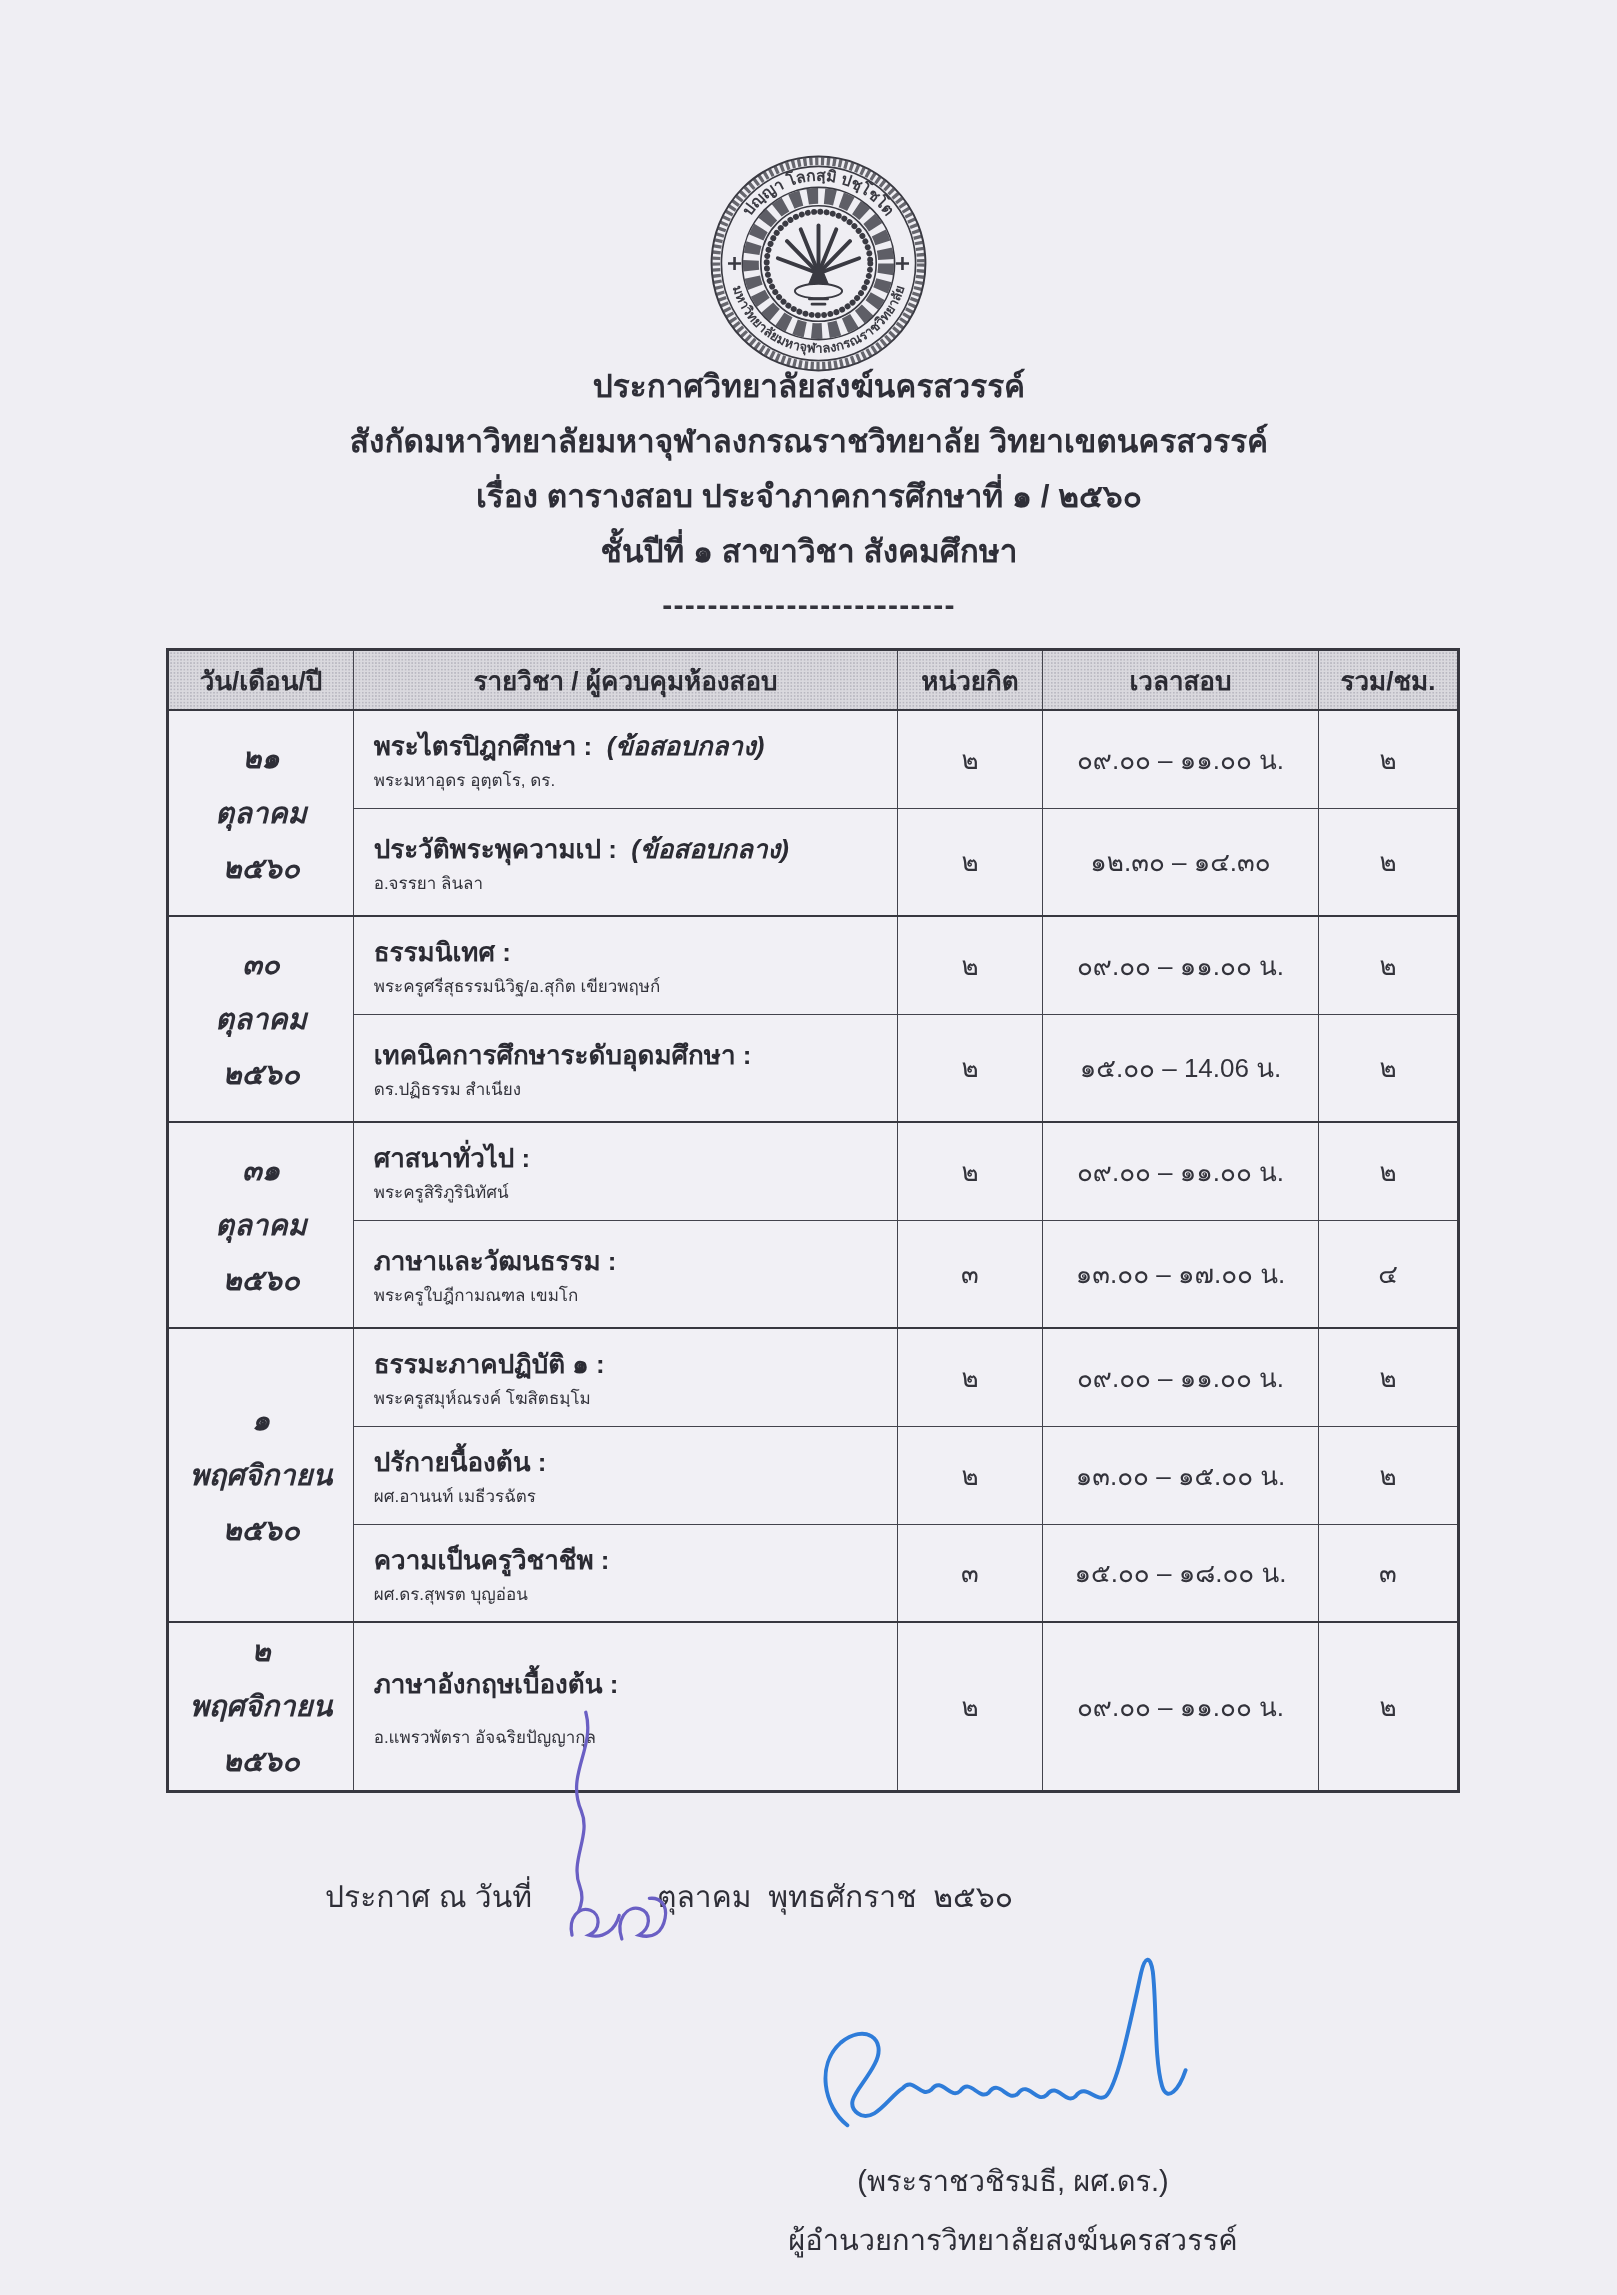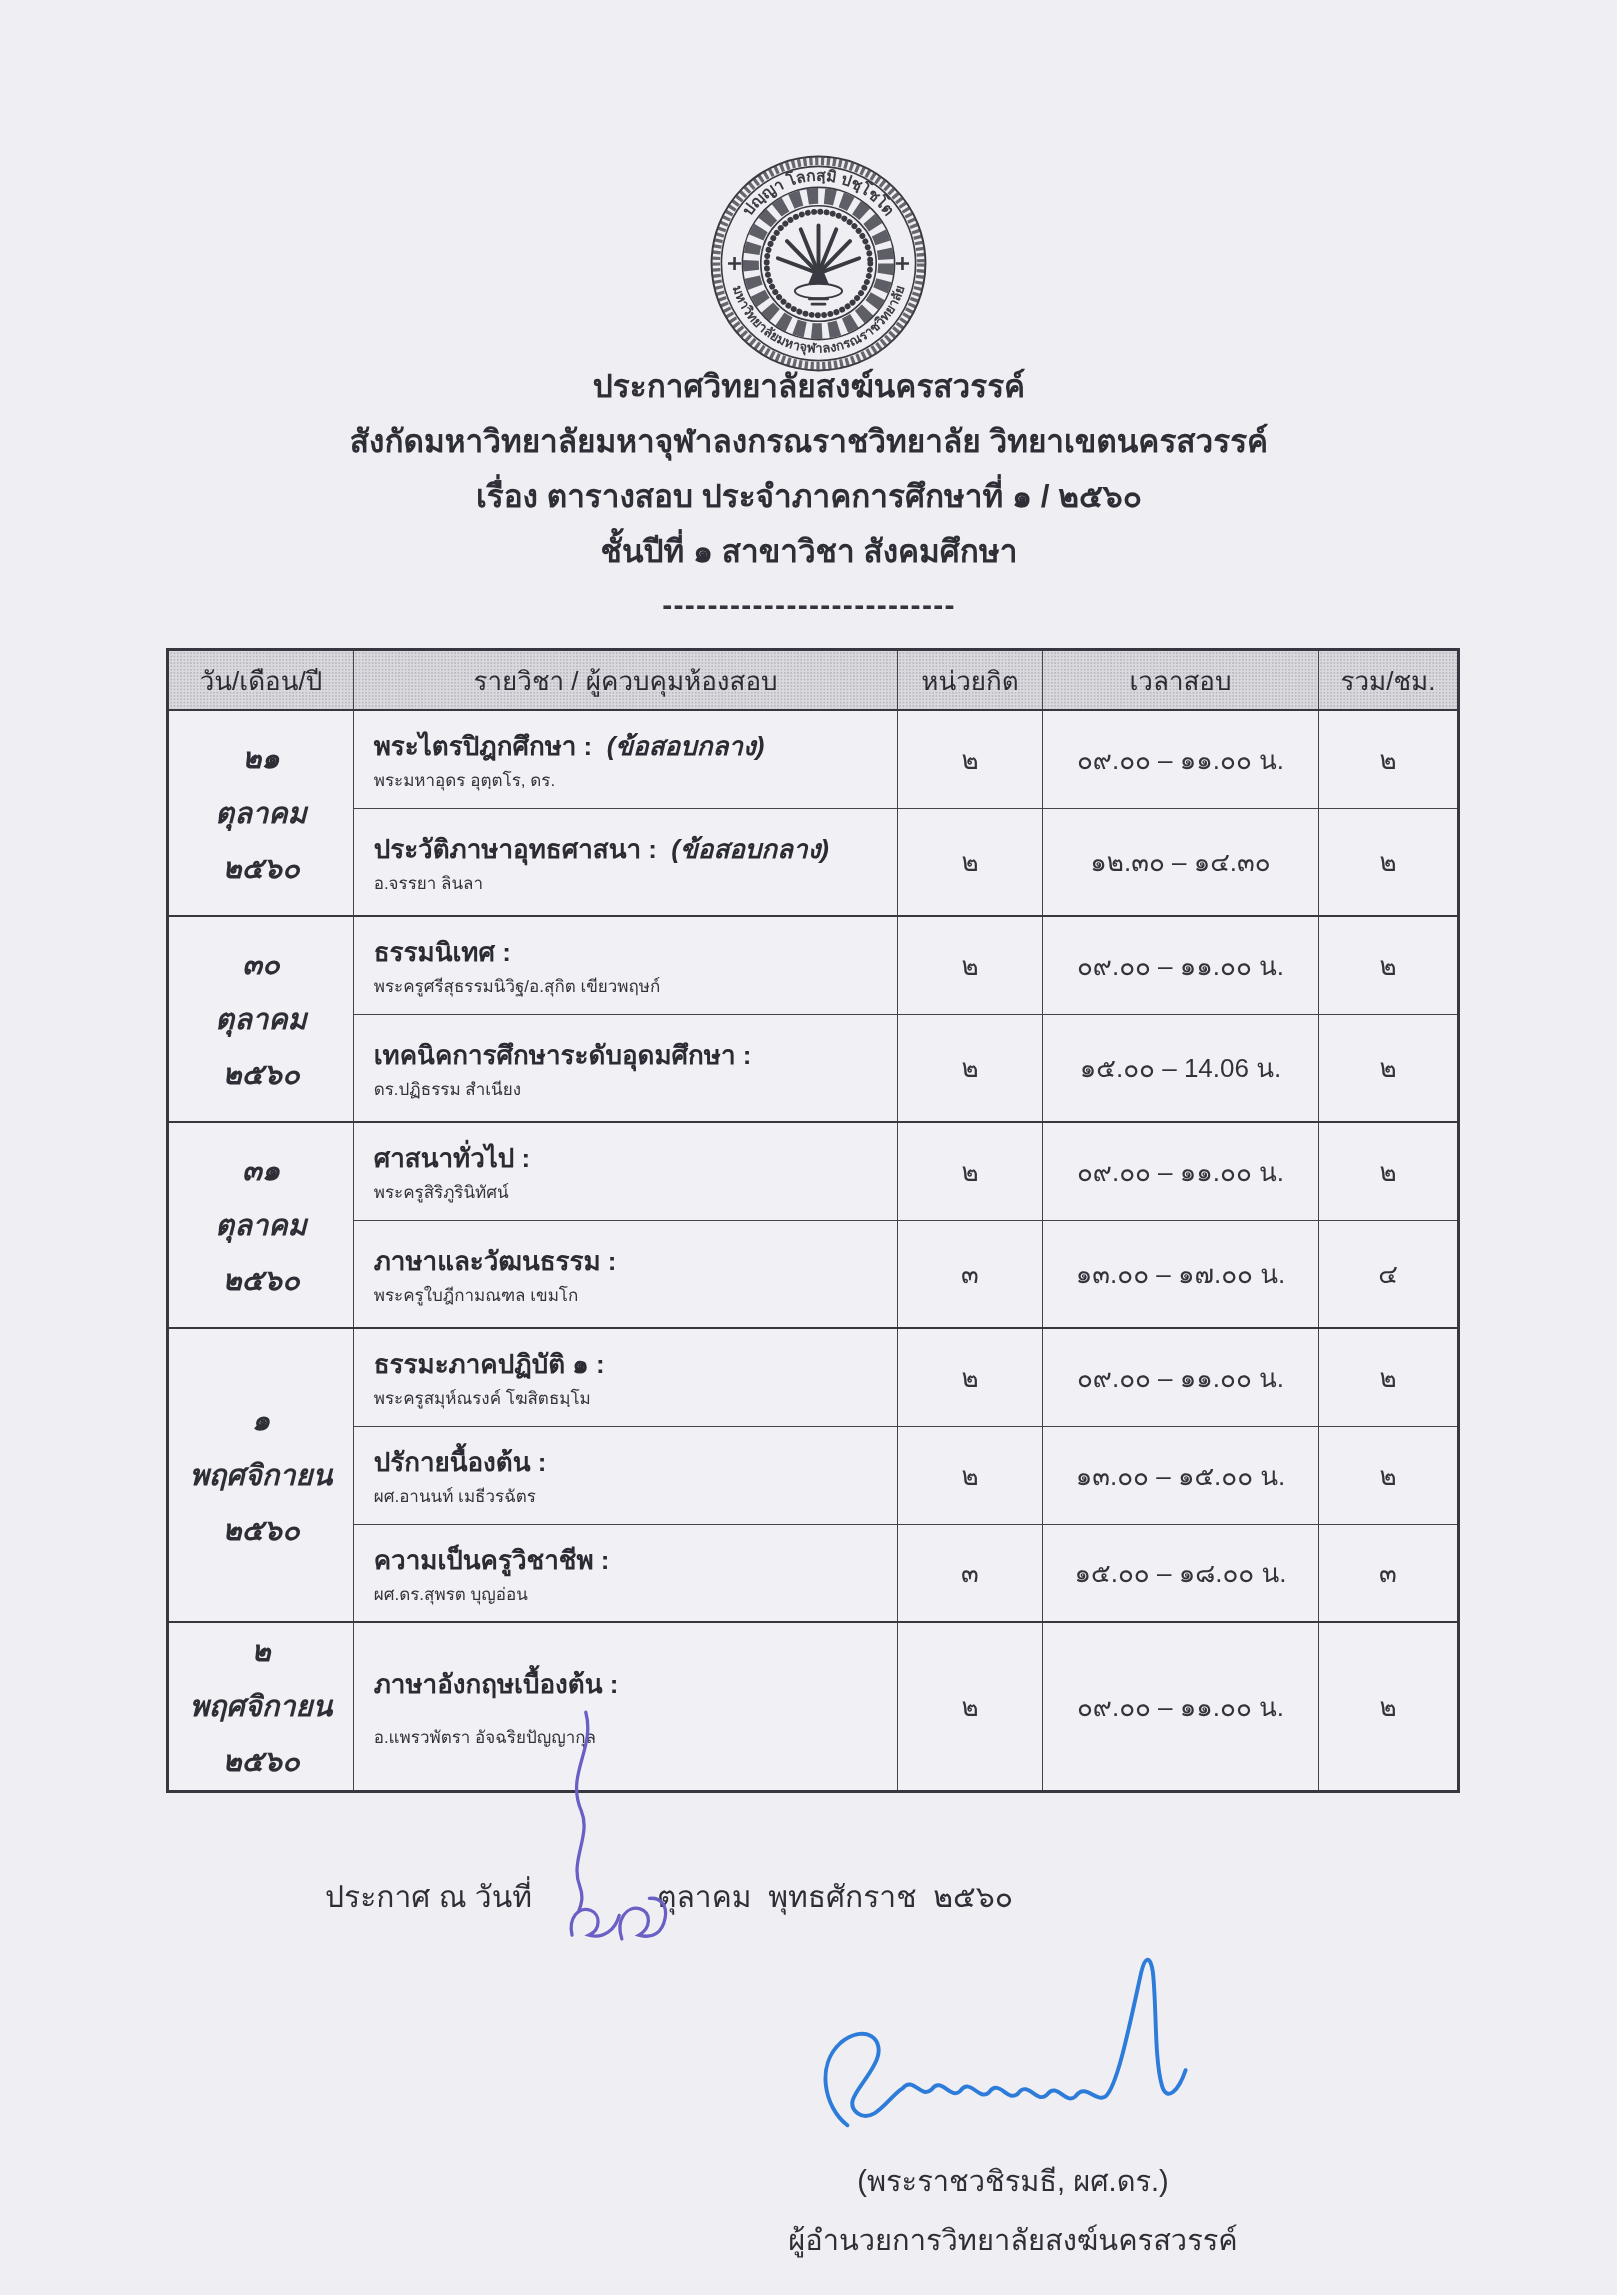--- a/index.html
+++ b/index.html
@@ -23,21 +23,21 @@
   .divider-line{font-size:30px;letter-spacing:1.3px;line-height:52px;color:#34343c;}
   
   .exam-table{
     position:absolute;left:166px;top:648px;
     border-collapse:collapse;table-layout:fixed;width:1290px;
     background:#f1f0f5;
   }
   .exam-table, .exam-table th, .exam-table td{border:1.3px solid #43434c;}
   .exam-table{border:3.3px solid #37373f;}
   .exam-table th{
-    height:56px;font-size:26px;font-weight:normal;text-align:center;
+    height:56px;font-size:26px;font-weight:bold;text-align:center;
     color:#2b2b33;white-space:nowrap;
     border-bottom:2.6px solid #37373f;
     background-color:#dad9de;
     background-image:radial-gradient(#b9b8c1 0.8px, transparent 0.9px);
     background-size:3.3px 3.3px;
   }
   .exam-table td{vertical-align:middle;overflow:hidden;}
   tr.group-start td{border-top:2.6px solid #37373f;}
   .r-std{height:98px;} .r-tall{height:108px;} .r-xl{height:156px;}
   td.date{
@@ -154,21 +154,21 @@
             <div class="s-proc">พระมหาอุดร  อุตฺตโร, ดร.</div>
           </div>
         </td>
         <td class="num">๒</td>
         <td class="num">๐๙.๐๐ – ๑๑.๐๐ น.</td>
         <td class="num">๒</td>
       </tr>
       <tr class="r-tall">
         <td class="subj">
           <div class="subj-inner">
-            <div class="s-name"><span>ประวัติภาษาอุทธศาสนา :</span><span class="s-note">(ข้อสอบกลาง)</span></div>
+            <div class="s-name"><span>ประวัติพระพุความเป :</span><span class="s-note">(ข้อสอบกลาง)</span></div>
             <div class="s-proc">อ.จรรยา  ลินลา</div>
           </div>
         </td>
         <td class="num">๒</td>
         <td class="num">๑๒.๓๐ – ๑๔.๓๐</td>
         <td class="num">๒</td>
       </tr>
 
       <tr class="group-start r-std">
         <td class="date" rowspan="2">

